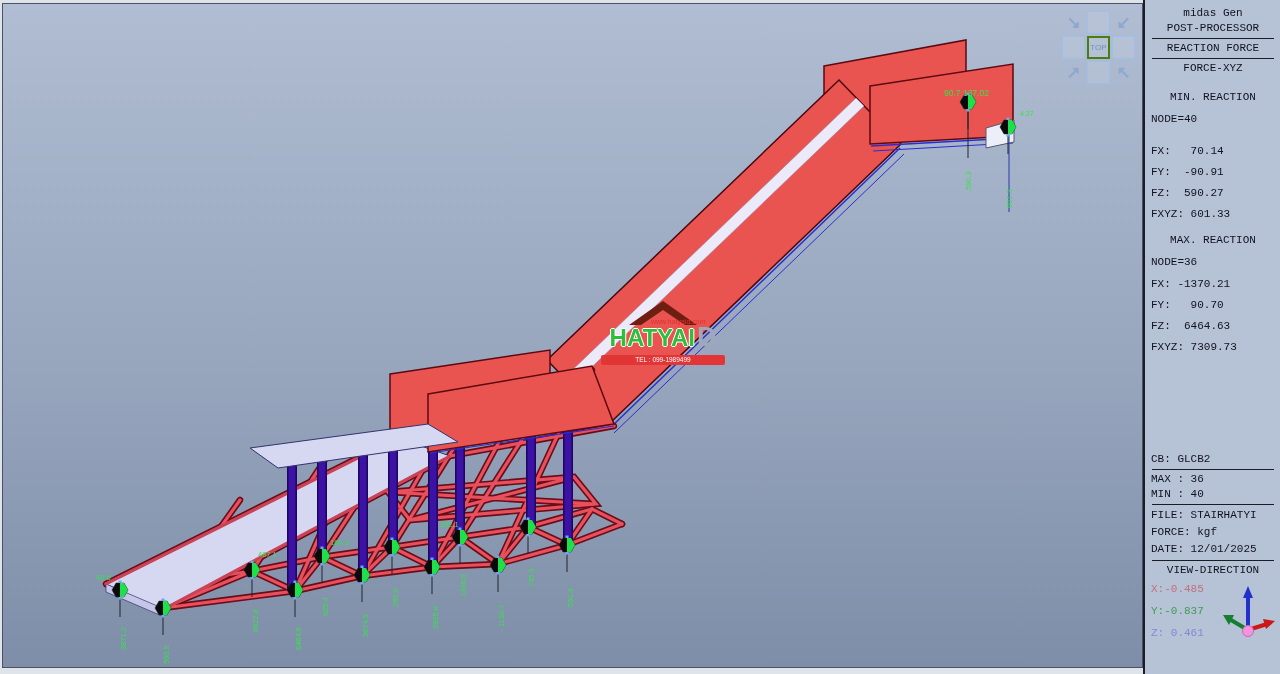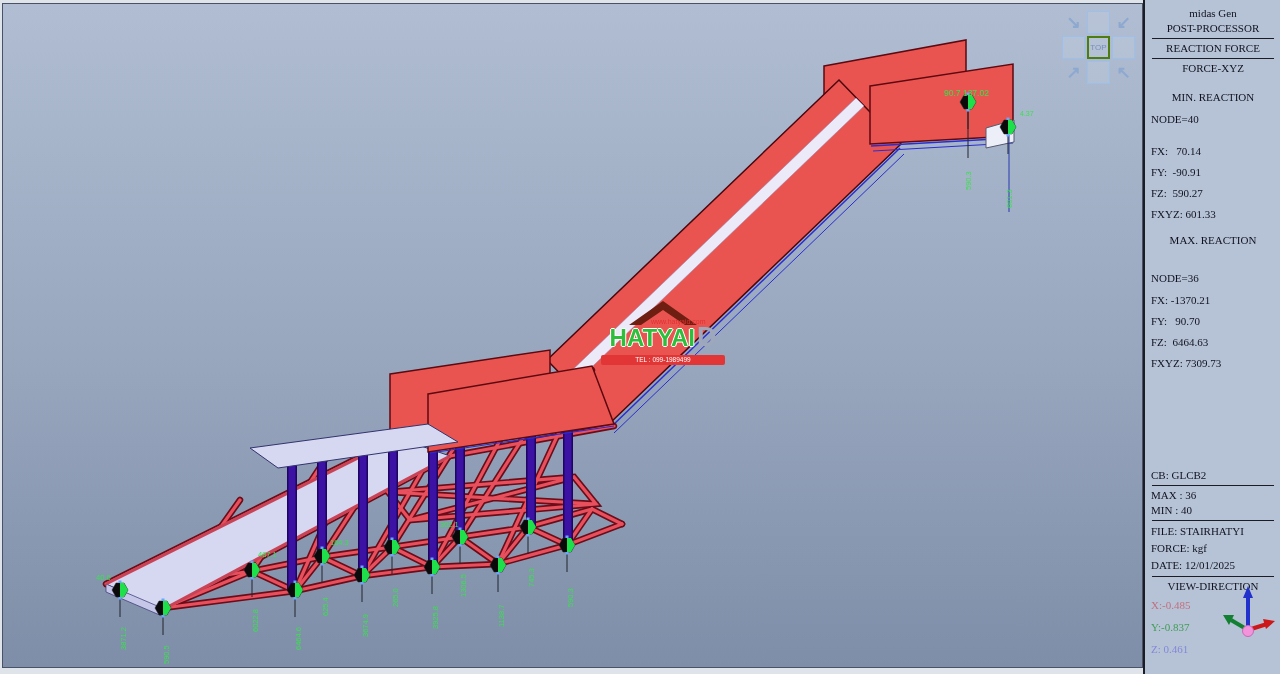--- a/index.html
+++ b/index.html
@@ -3,21 +3,21 @@
 <meta charset="utf-8">
 <style>
   html,body{margin:0;padding:0;background:#dfe3ea;}
   .screen{position:relative;width:1280px;height:674px;overflow:hidden;
           background:#dfe3ea;font-family:"Liberation Sans",sans-serif;}
   .viewport-svg{position:absolute;left:0;top:0;}
 
   
   .side-panel{position:absolute;left:1143px;top:0;width:137px;height:674px;
     background:#b6c2d6;border-left:2px solid #1c1c24;box-sizing:border-box;
-    font-family:Liberation Serif, serif;font-size:11px;color:#10131f;
+    font-family:Liberation Mono, monospace;font-size:11px;color:#10131f;
     padding:4px 5px 4px 6px;}
   .side-panel .c{text-align:center;line-height:15px;white-space:pre;}
   .side-panel .l{line-height:15px;white-space:pre;}
   .side-panel .row{line-height:21px;white-space:pre;}
   .side-panel hr{border:none;border-top:1px solid #1c1c24;margin:2px 1px;}
   .vd-x{color:#c2707e;line-height:22px;white-space:pre;}
   .vd-y{color:#3f9e52;line-height:22px;white-space:pre;}
   .vd-z{color:#8289d8;line-height:22px;white-space:pre;}
   .triad{position:absolute;right:3px;top:584px;}
 
@@ -207,21 +207,21 @@
     <div class="c" style="margin-top:2px">FORCE-XYZ</div>
 
     <div class="c" style="margin-top:14px">MIN. REACTION</div>
     <div class="l" style="margin-top:7px">NODE=40</div>
     <div class="row" style="margin-top:14px">FX:   70.14</div>
     <div class="row">FY:  -90.91</div>
     <div class="row">FZ:  590.27</div>
     <div class="row">FXYZ: 601.33</div>
 
     <div class="c" style="margin-top:8px">MAX. REACTION</div>
-    <div class="l" style="margin-top:23px">NODE=36</div>
+    <div class="l" style="margin-top:7px">NODE=36</div>
     <div class="row" style="margin-top:4px">FX: -1370.21</div>
     <div class="row">FY:   90.70</div>
     <div class="row">FZ:  6464.63</div>
     <div class="row">FXYZ: 7309.73</div>
 
     <div class="l" style="margin-top:94px">CB: GLCB2</div>
     <hr>
     <div class="l">MAX : 36</div>
     <div class="l">MIN : 40</div>
     <hr>

